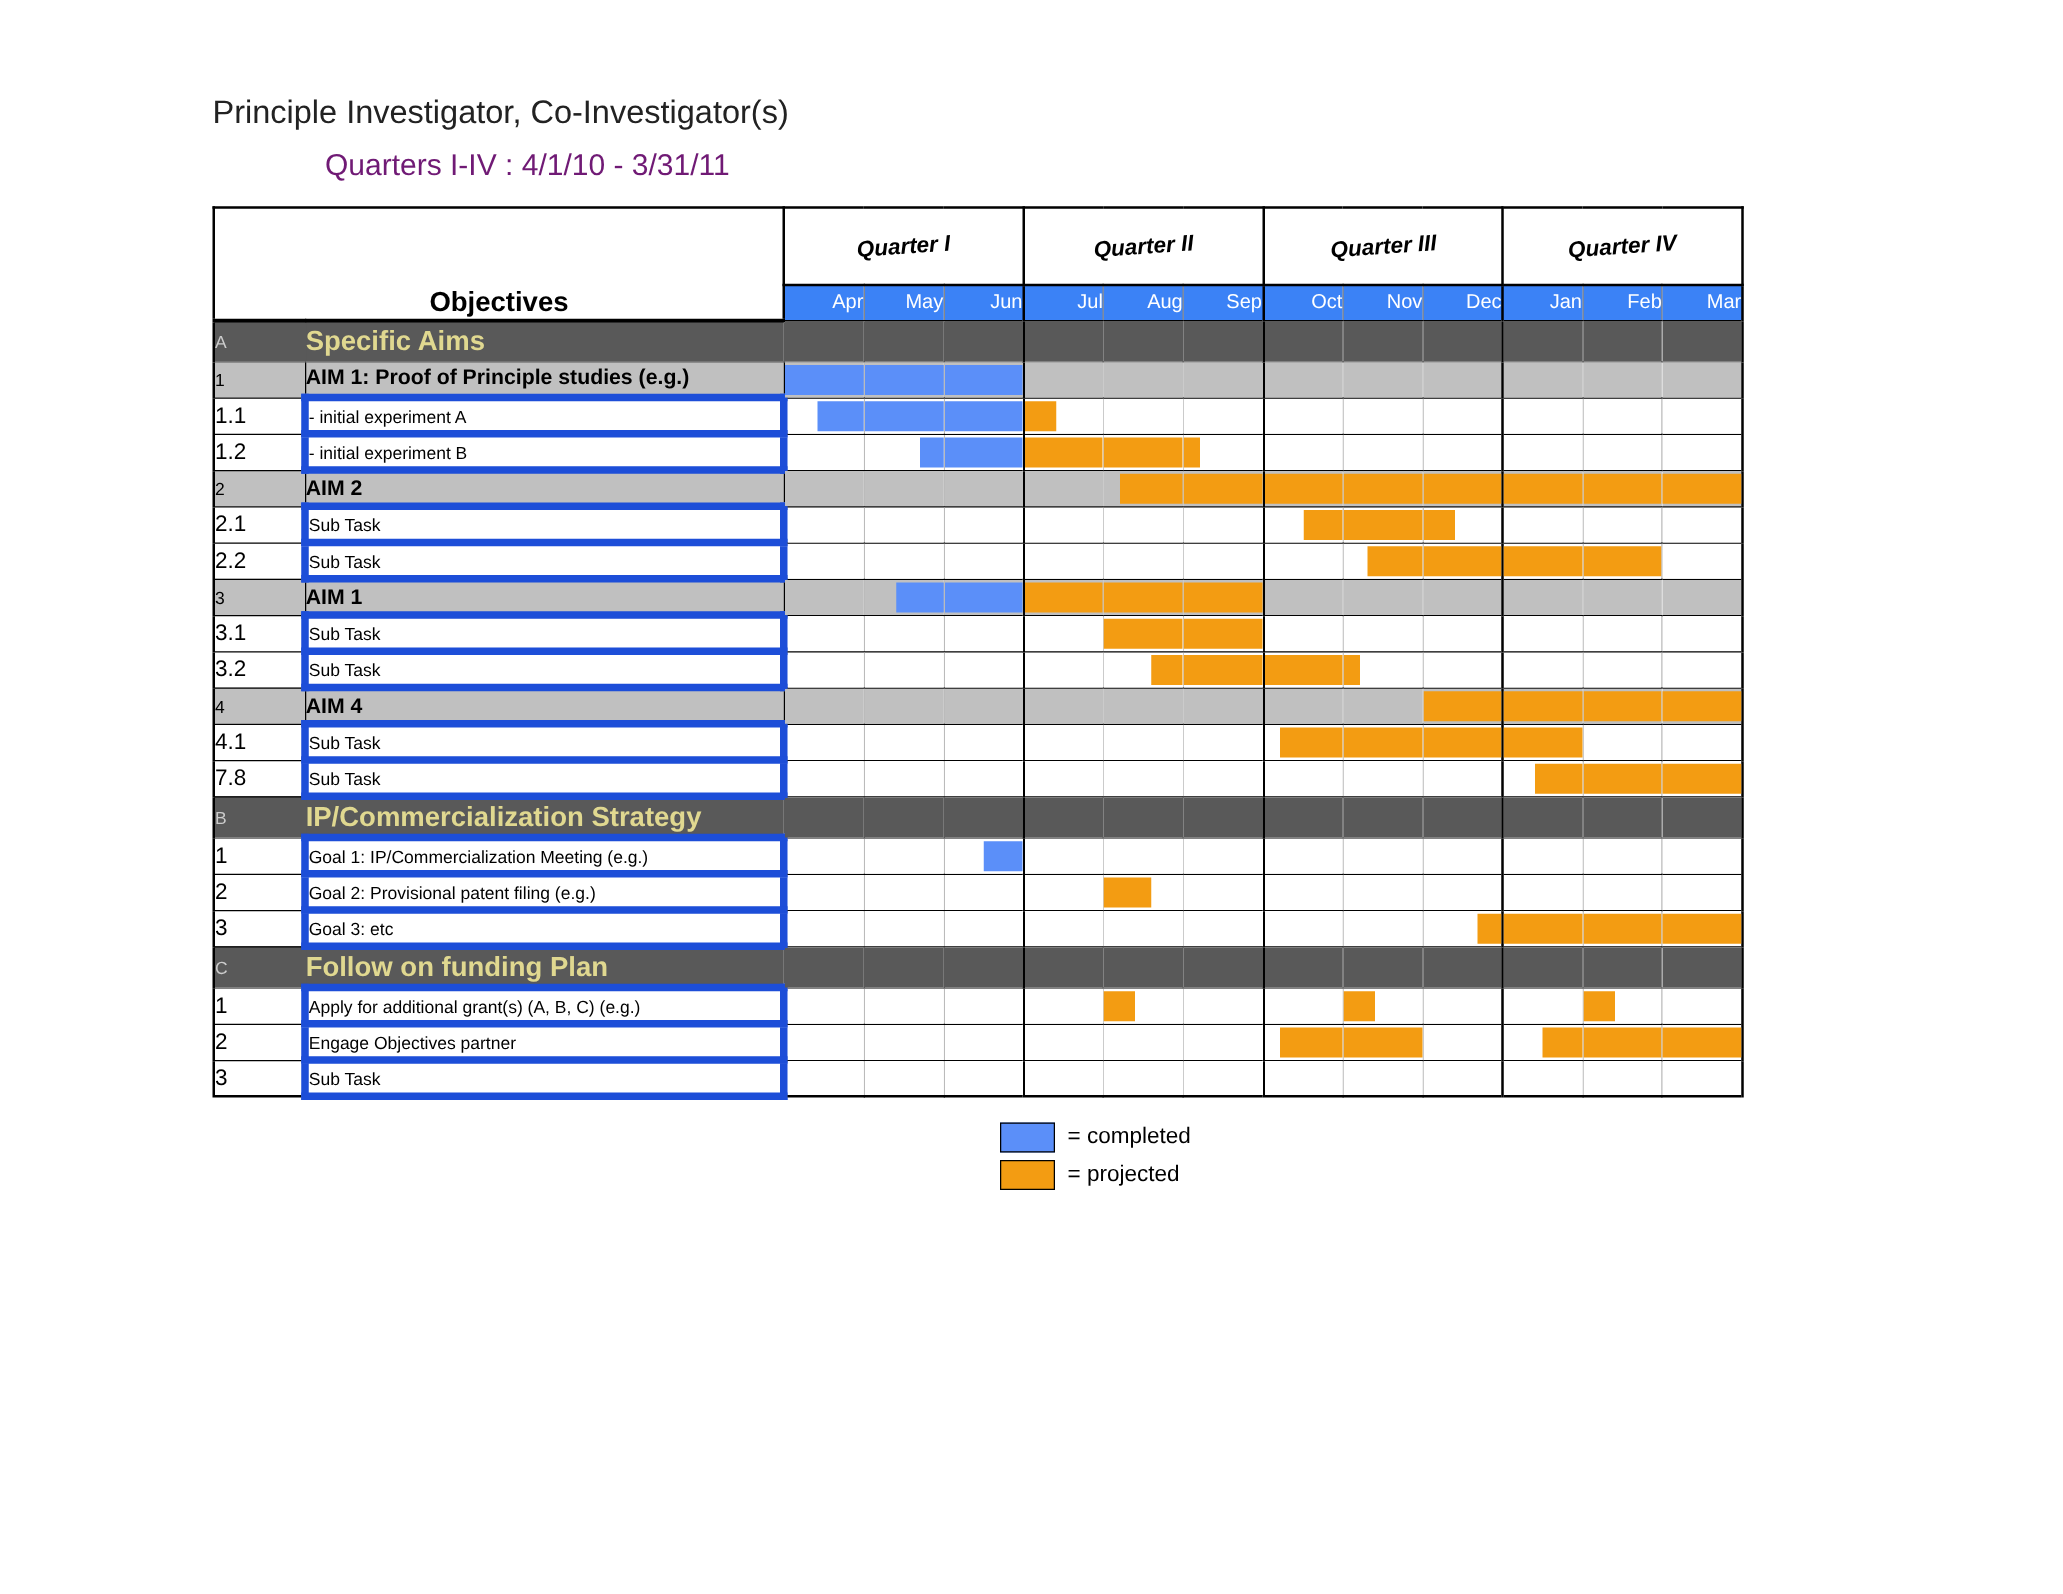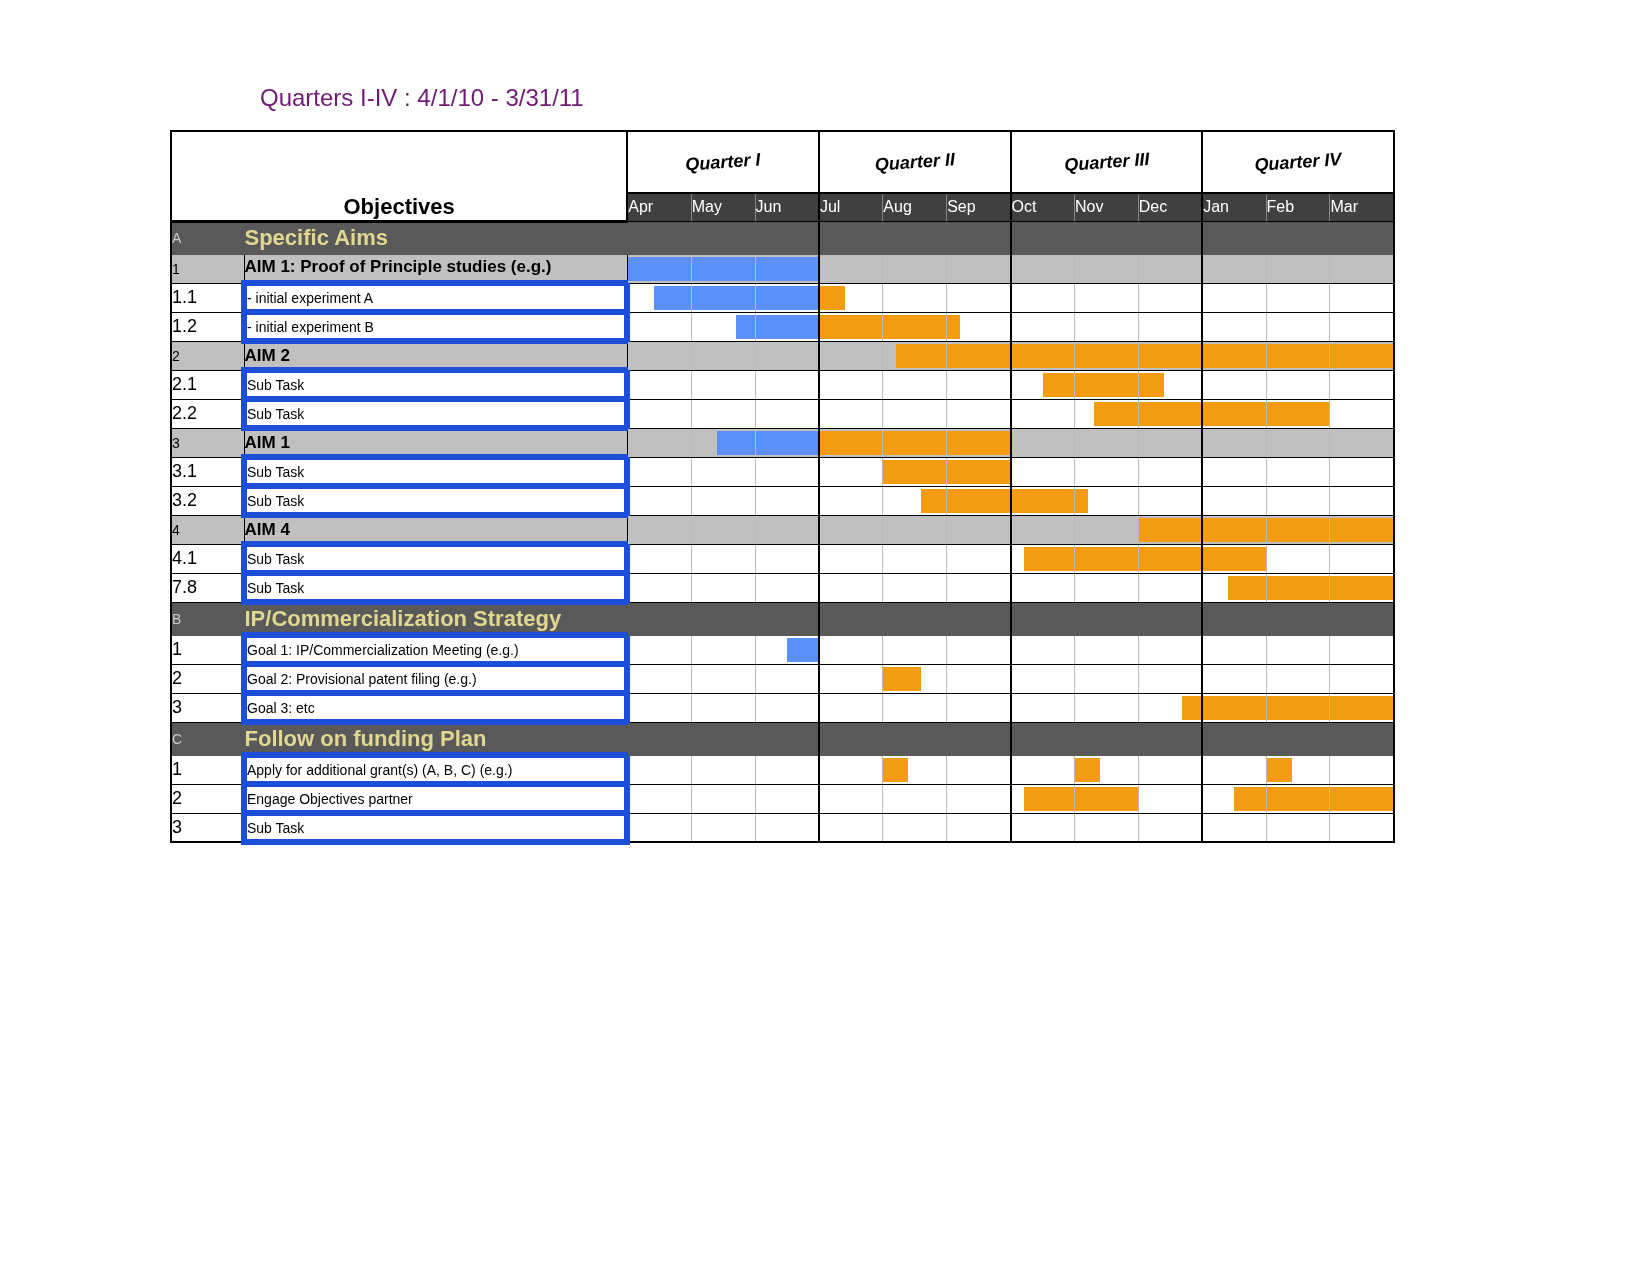--- a/index.html
+++ b/index.html
@@ -7,21 +7,21 @@
   .inner{width:1225px;margin:0 0 0 170px}
   .title{font-size:34px;font-weight:bold;color:#111}
   .subtitle{font-size:26px;color:#222;margin-top:4px}
   .period{font-size:24px;color:#701a75;margin:14px 0 18px 90px}
   table.gantt{border-collapse:collapse;width:100%;table-layout:fixed}
   table.gantt td,table.gantt th{padding:0;margin:0}
   .row{height:29px}
   .hdr-row{height:28px}
   .obj-hdr{border:2px solid #000;border-bottom:3px solid #000;text-align:center;font-weight:bold;font-size:22px;vertical-align:bottom;padding-bottom:4px}
   .q-hdr{border:2px solid #000;text-align:center;font-style:italic;font-size:18px;font-weight:bold;transform:rotate(-4deg)}
-  .mo-hdr{background:#404040;color:#fff;font-size:16px;text-align:left;border-top:2px solid #000;border-bottom:1px solid #000;border-left:1px solid #888;border-right:1px solid #888}
+  .mo-hdr{background:#3b82f6;color:#fff;font-size:16px;text-align:right;border-top:2px solid #000;border-bottom:1px solid #000;border-left:1px solid #888;border-right:1px solid #888}
   .qsep-r{border-right:2px solid #000!important}
   .section-hdr{background:#595959;color:#e0d890;font-weight:bold;font-size:22px;padding-left:6px;border:1px solid #595959}
   .section-id{background:#595959;color:#ccc;font-size:14px;padding-left:4px;border:1px solid #595959;border-left:2px solid #000}
   .aim-id{background:#c0c0c0;font-size:14px;padding-left:4px;border:1px solid #000;border-left:2px solid #000}
   .aim-name{background:#c0c0c0;font-weight:bold;font-size:17px;padding-left:6px;border:1px solid #000}
   .task-id{font-size:18px;padding-left:4px;border:1px solid #000;border-left:2px solid #000}
   .task-name{font-size:14px;padding-left:6px;border:6px solid #1d4ed8}
   .cell{border-left:1px solid #bbb;border-right:1px solid #bbb;border-bottom:1px solid #000;position:relative;background:#fff}
   .aim-cell{background:#c0c0c0}
   .section-bg{background:#595959;border-color:#595959}
@@ -29,20 +29,21 @@
   .bar.blue{background:#5b8ff9}
   .legend{margin:18px 0 0 630px;font-size:18px}
   .legend .sw{display:inline-block;width:42px;height:22px;border:1px solid #000;vertical-align:middle;margin-right:10px}
   .legend .row2{margin-top:6px}
   .footer{position:absolute;left:38px;bottom:70px;color:#19c3a0;font-size:28px;font-weight:bold}
 </style>
 </head>
 <body>
 <div class="page">
 <div class="inner">
+  <div class="subtitle">Principle Investigator, Co-Investigator(s)</div>
   <div class="period">Quarters I-IV : 4/1/10 - 3/31/11</div>
   <table class="gantt" style="border-right: 2px solid rgb(0, 0, 0); border-bottom: 2px solid rgb(0, 0, 0);">
     <colgroup>
       <col style="width:72px">
           <col style="width:378px">
       <col style="width:63px">
           <col style="width:63px">
           <col style="width:63px">
       <col style="width:63px">
           <col style="width:63px">
@@ -533,14 +534,18 @@
             <td class="cell qsep-r"></td>
             <td class="cell "></td>
             <td class="cell "></td>
             <td class="cell qsep-r"></td>
             <td class="cell "></td>
             <td class="cell "></td>
             <td class="cell qsep-r"></td>
           </tr>
         </tbody>
   </table>
+  <div class="legend">
+    <div><span class="sw" style="background:#5b8ff9"></span><span>= completed</span></div>
+    <div class="row2"><span class="sw" style="background:#f39c12"></span><span>= projected</span></div>
+  </div>
 </div>
 </div>
 
 </body></html>

